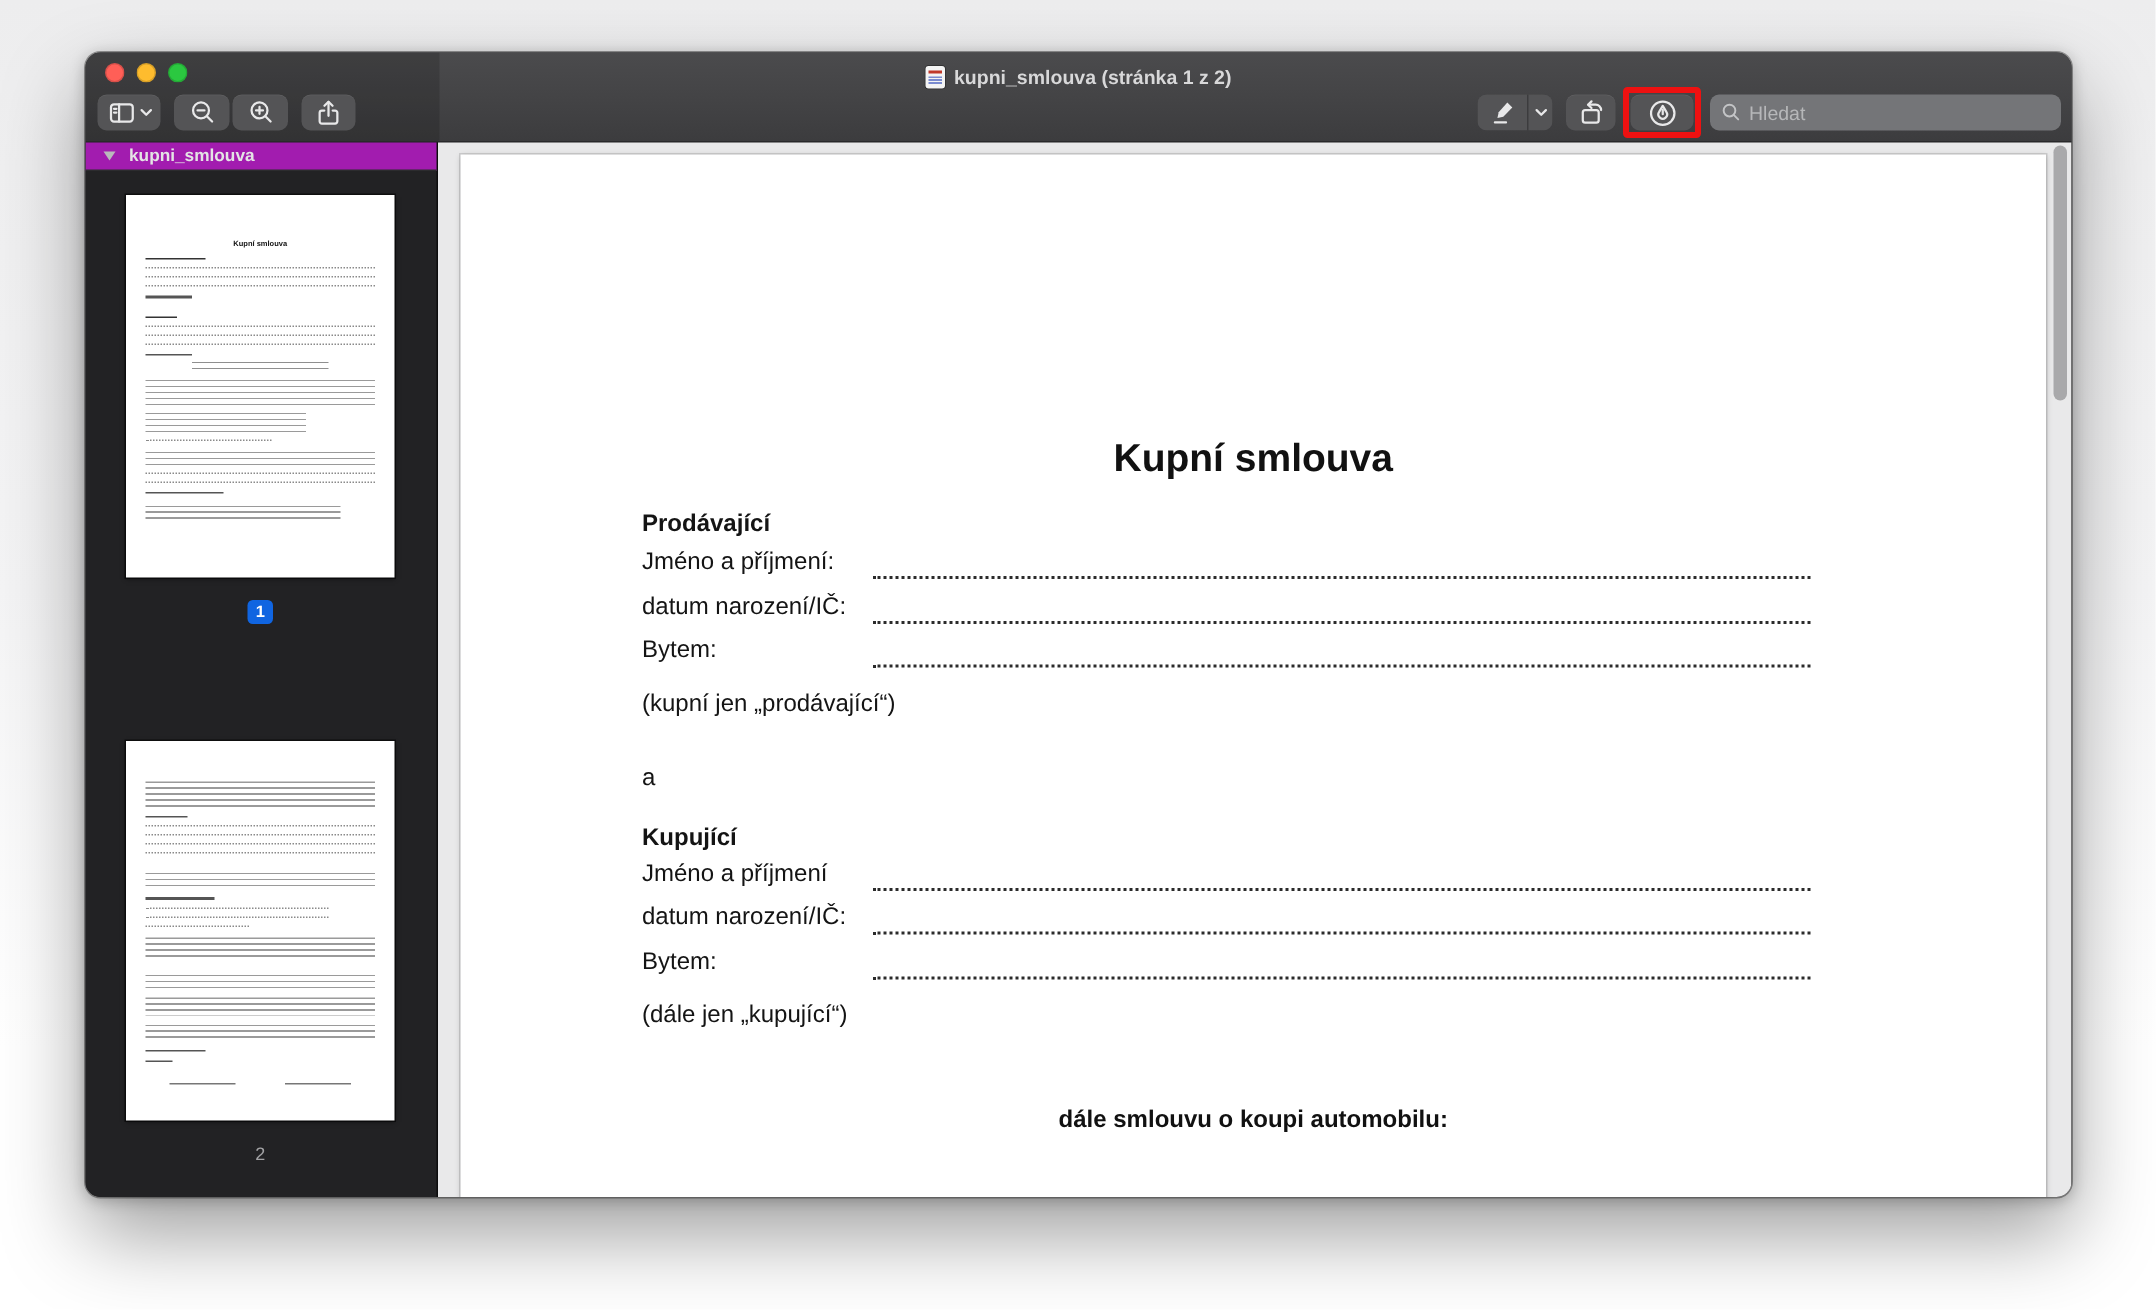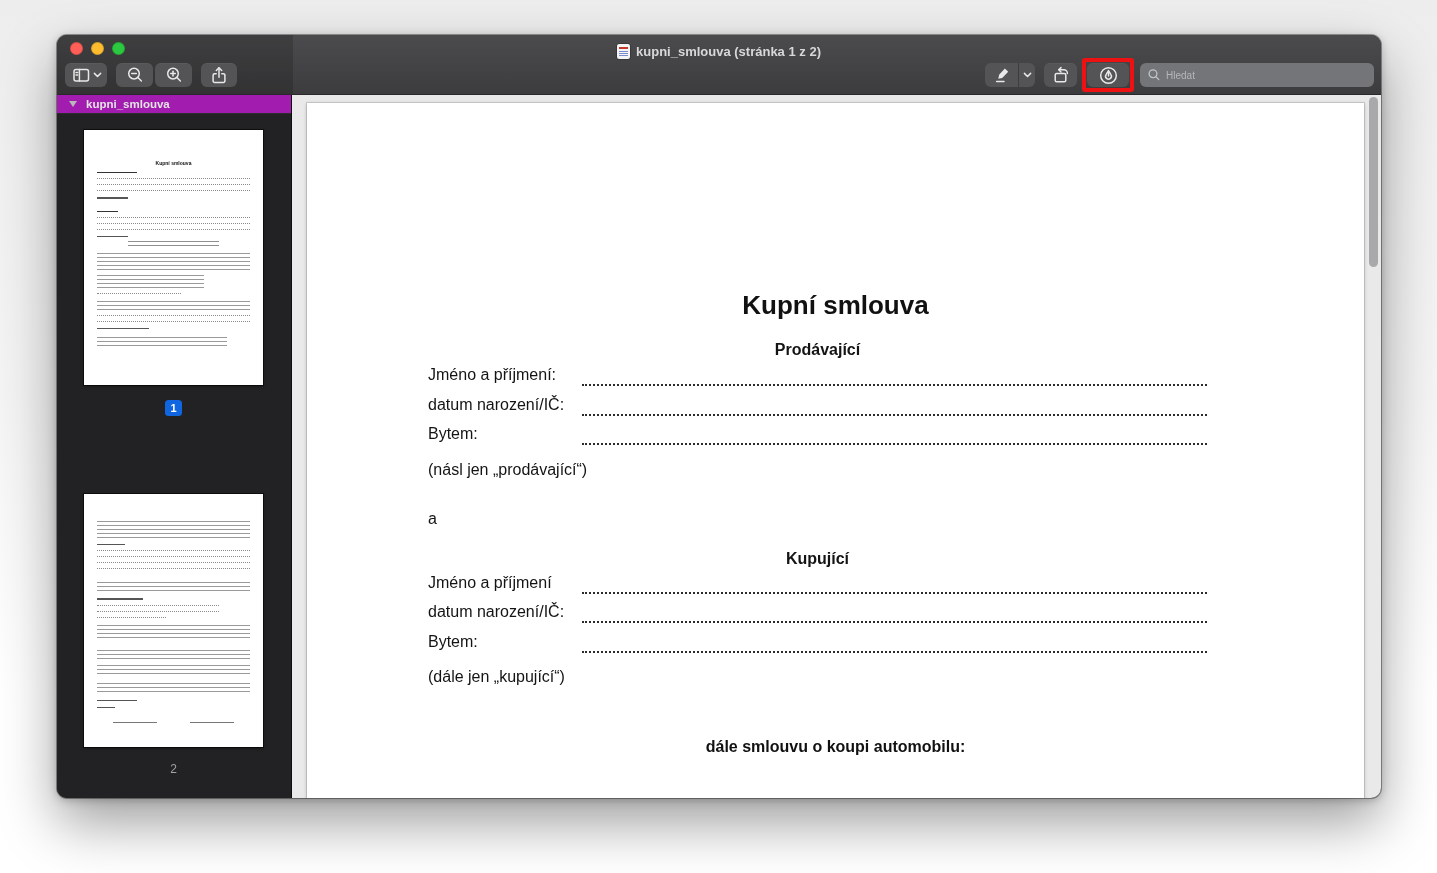--- a/index.html
+++ b/index.html
@@ -63,21 +63,21 @@
   .seg-chev { width:17px; border-left:1px solid rgba(0,0,0,.28); }
   .btn-rotate { width:33px; margin-left:9px; }
   .red-annotation {
     margin-left:5px; margin-top:-5px; padding:1px; border:4px solid #ee1111; border-radius:3px;
     display:flex; align-items:center;
   }
   .btn-markup { width:42px; }
   .searchbox { position:relative; margin-left:6px; }
   .searchbox input {
     width:234px; height:24px; border:none; outline:none; border-radius:6px;
-    background:#747578; color:#ececec; font-size:10px; padding:0 8px 0 26px;
+    background:#747578; color:#ececec; font-size:13px; padding:0 8px 0 26px;
     font-family:"Liberation Sans", sans-serif;
   }
   .searchbox input::placeholder { color:#b6b7b9; }
   .searchbox svg { position:absolute; left:7px; top:5px; }
 
   
   .main { display:flex; height:703px; }
 
   
   .sidebar { position:relative; width:235px; background:#222224; border-right:1px solid #0c0c0d; flex:none; }
@@ -113,21 +113,21 @@
 
   
   .content { position:relative; flex:1; background:#e9e9ea; overflow:hidden; }
   .page {
     position:absolute; left:15px; top:8px; width:1057px; height:840px;
     background:#fff; box-shadow:0 0 0 1px rgba(0,0,0,.12), 0 1px 4px rgba(0,0,0,.22);
     color:#111;
   }
   .doc-title { margin-top:187px; text-align:center; font-size:26px; line-height:30px; font-weight:700; }
   .doc-body { margin-left:121px; margin-right:157px; font-size:16px; color:#141414; }
-  .sec-heading { margin-top:19px; line-height:22px; font-weight:700;text-align:center; }
+  .sec-heading { margin-top:19px; line-height:22px; font-weight:700; }
   .sec-heading.s1 { margin-top:19px; }
   .sec-heading.s2 { margin-top:14px; }
   .rows1 { margin-top:5px; }
   .rows2 { margin-top:4px; }
   .frow { display:flex; align-items:flex-start; height:29.5px; }
   .flabel { min-width:154px; white-space:nowrap; }
   .dots { flex:1; height:20px; border-bottom:2px dotted #2b2b2b; }
   .note { height:30px; display:flex; align-items:center; }
   .conj { margin-top:19px; height:30px; display:flex; align-items:center; }
   .closing { margin-top:45px; text-align:center; font-size:16px; line-height:19px; }
@@ -317,21 +317,21 @@
             </div>
             <div class="frow">
               <span class="flabel">datum narození/IČ:</span>
               <span class="dots"></span>
             </div>
             <div class="frow">
               <span class="flabel">Bytem:</span>
               <span class="dots"></span>
             </div>
           </div>
-          <div class="note">(násl jen „prodávající“)</div>
+          <div class="note">(kupní jen „prodávající“)</div>
 
           <div class="conj">a</div>
 
           <div class="sec-heading s2">Kupující</div>
           <div class="rows2">
             <div class="frow">
               <span class="flabel">Jméno a příjmení</span>
               <span class="dots"></span>
             </div>
             <div class="frow">

